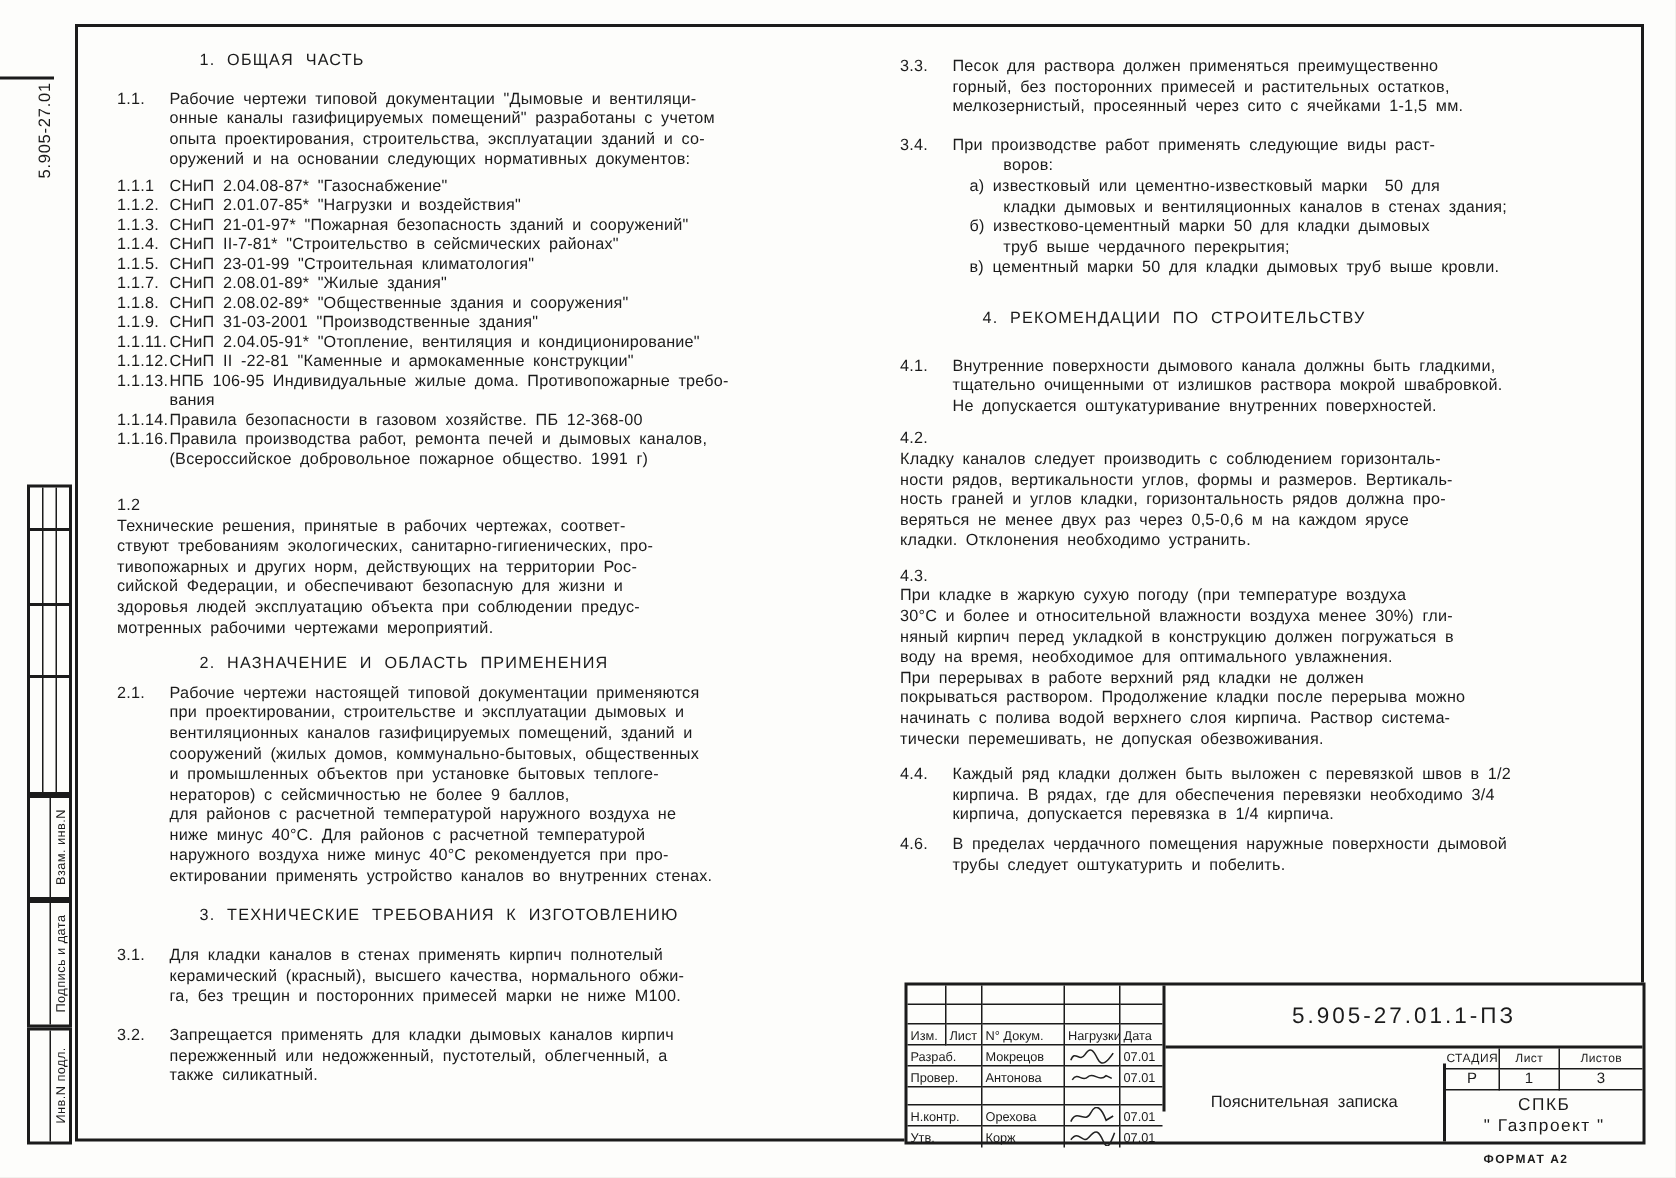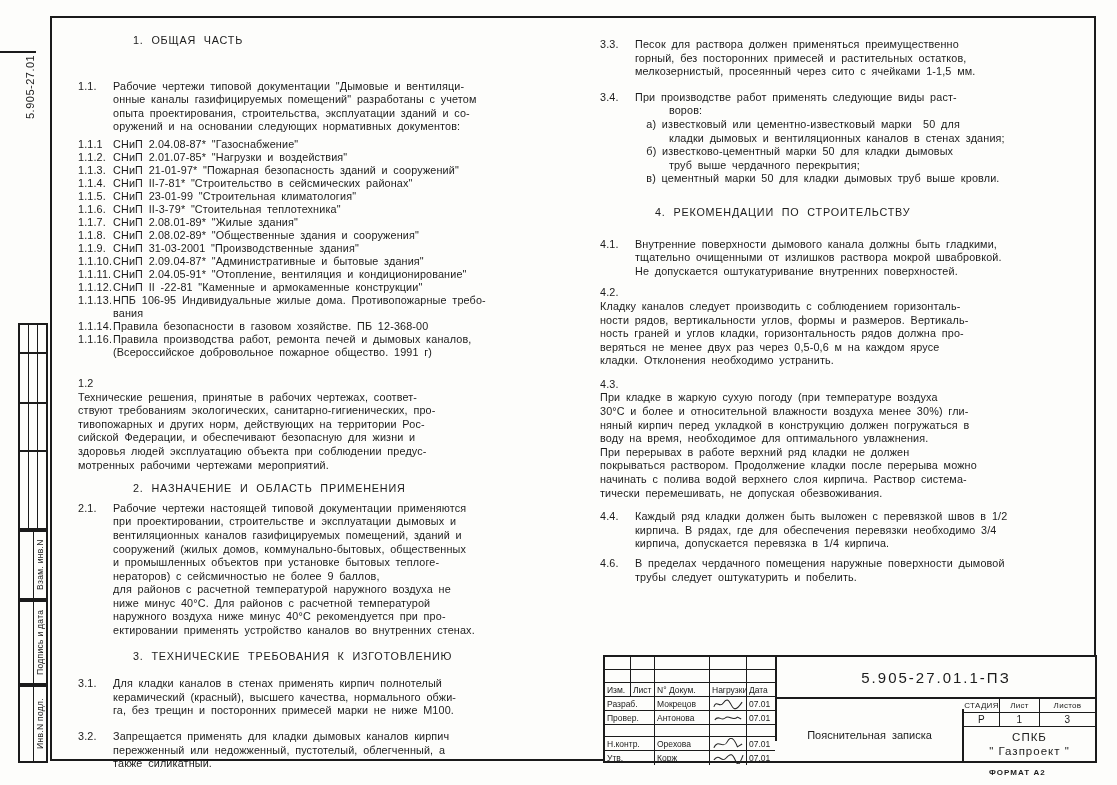--- a/index.html
+++ b/index.html
@@ -13,21 +13,21 @@
   .col{position:absolute;font-size:10.8px;line-height:13.6px;letter-spacing:.15px;word-spacing:2.5px;}
   .col-left{left:78px;top:34px;width:498px;}
   .col-right{left:600px;top:38px;width:496px;}
   .block{display:flex;}
   .block .num{flex:none;width:35px;white-space:nowrap;}
   .block .txt{flex:1;white-space:pre-wrap;}
   .heading{display:block;margin-left:55px;white-space:nowrap;letter-spacing:.8px;word-spacing:4px;}
   .item{line-height:13px;}
   .g4{margin-bottom:4px;}.g6{margin-bottom:6px;}.g8{margin-bottom:8px;}
   .g10{margin-bottom:10px;flex-direction:column;}.g12{margin-bottom:12px;justify-content:center;}.g14{margin-bottom:14px;}
-  .g18{margin-bottom:18px;}.g20{margin-bottom:20px;}.g26{margin-bottom:32px;}
+  .g18{margin-bottom:18px;}.g20{margin-bottom:20px;}.g26{margin-bottom:12px;}
 
   
   .vtext{writing-mode:vertical-rl;transform:rotate(180deg);display:flex;
          align-items:center;justify-content:center;}
   .vcode{position:absolute;left:21px;top:48px;width:18px;height:78px;font-size:11px;letter-spacing:.5px;}
   .mtable{position:absolute;left:18px;top:323px;width:30px;height:207px;
           border:2px solid #1b1b1b;box-sizing:border-box;}
   .mtable .vl{position:absolute;top:0;bottom:0;width:1px;background:#1b1b1b;}
   .mtable .hl{position:absolute;left:0;right:0;height:2px;background:#1b1b1b;}
   .mbox{position:absolute;left:18px;width:30px;border:2px solid #1b1b1b;box-sizing:border-box;}
@@ -119,38 +119,30 @@
       </div>
     <div class="block item">
         <span class="num">1.1.4.</span>
         <span class="txt">СНиП II-7-81* "Строительство в сейсмических районах"</span>
       </div>
     <div class="block item">
         <span class="num">1.1.5.</span>
         <span class="txt">СНиП 23-01-99 "Строительная климатология"</span>
       </div>
     <div class="block item">
-        <span class="num">1.1.6.</span>
-        <span class="txt">СНиП II-3-79* "Стоительная теплотехника"</span>
-      </div>
-    <div class="block item">
         <span class="num">1.1.7.</span>
         <span class="txt">СНиП 2.08.01-89* "Жилые здания"</span>
       </div>
     <div class="block item">
         <span class="num">1.1.8.</span>
         <span class="txt">СНиП 2.08.02-89* "Общественные здания и сооружения"</span>
       </div>
     <div class="block item">
         <span class="num">1.1.9.</span>
         <span class="txt">СНиП 31-03-2001 "Производственные здания"</span>
-      </div>
-    <div class="block item">
-        <span class="num">1.1.10.</span>
-        <span class="txt">СНиП 2.09.04-87* "Административные и бытовые здания"</span>
       </div>
     <div class="block item">
         <span class="num">1.1.11.</span>
         <span class="txt">СНиП 2.04.05-91* "Отопление, вентиляция и кондиционирование"</span>
       </div>
     <div class="block item">
         <span class="num">1.1.12.</span>
         <span class="txt">СНиП II -22-81 "Каменные и армокаменные конструкции"</span>
       </div>
     <div class="block item">

